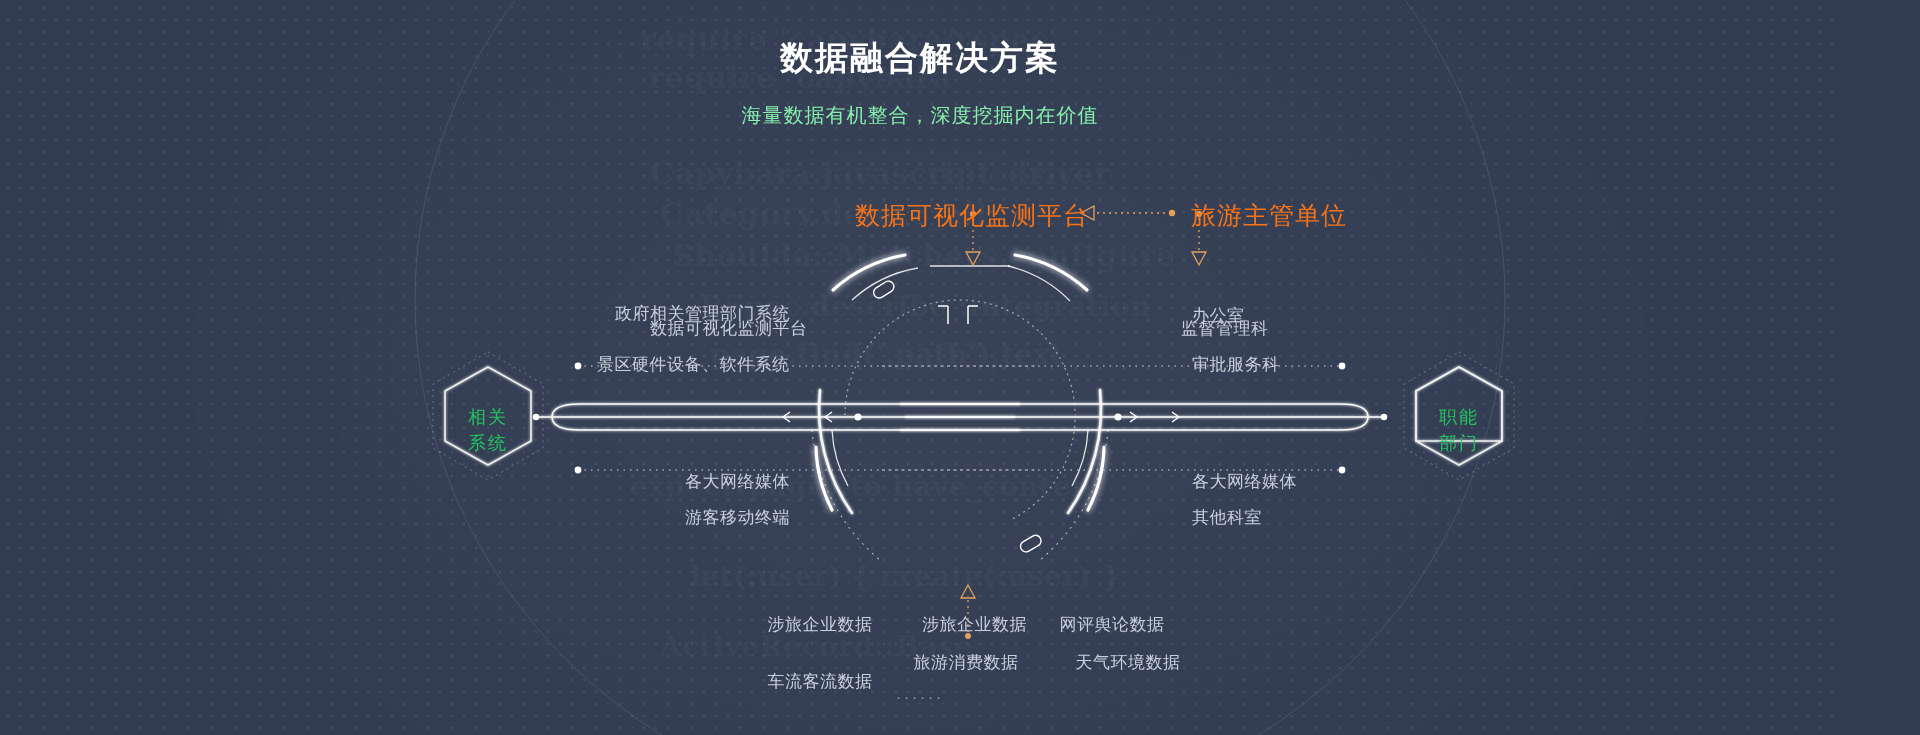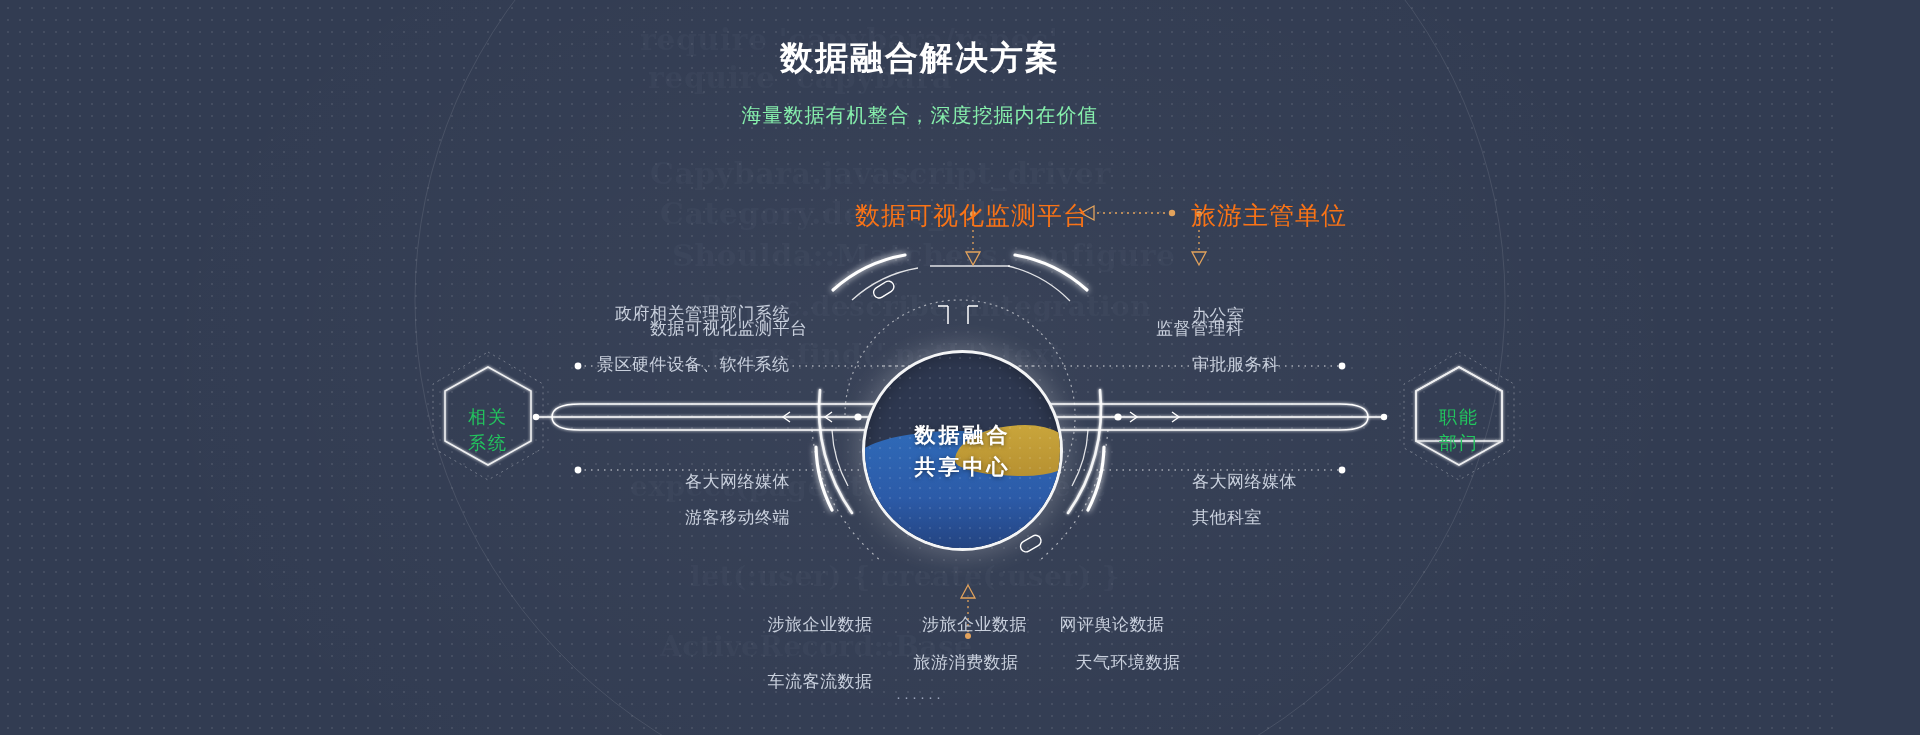--- a/index.html
+++ b/index.html
@@ -266,47 +266,38 @@
   <div class="olabel" id="lbl-platform" style="left: 855px;">数据可视化监测平台</div>
   <div class="olabel" id="lbl-authority">旅游主管单位</div>
 
   <div class="gitem l" style="left: 615px; top: 281px; margin-top: 21px;">政府相关管理部门系统</div>
   <div class="gitem l" style="left: 650px; top: 317px;">数据可视化监测平台</div>
   <div class="gitem l" style="left: 597px; top: 353px;">景区硬件设备、软件系统</div>
   <div class="gitem l" style="left: 685px; top: 470px;">各大网络媒体</div>
   <div class="gitem l" style="left: 685px; top: 506px;">游客移动终端</div>
 
   <div class="gitem r" style="left:1192px;top:271px;margin-top:33px;">办公室</div>
-  <div class="gitem r" style="left:1156px;top:317px;">监督管理科</div>
+  <div class="gitem r" style="left:1181px;top:317px;">监督管理科</div>
   <div class="gitem r" style="left:1192px;top:353px;">审批服务科</div>
   <div class="gitem r" style="left:1192px;top:470px;">各大网络媒体</div>
   <div class="gitem r" style="left:1192px;top:506px;">其他科室</div>
 
   <div class="hexwrap" id="hex-left">
     <div class="hextext">
       <span>相关</span>
       <span>系统</span>
     </div>
   </div>
   <div class="hexwrap" id="hex-right">
     <div class="hextext">
       <span>职能</span>
       <span>部门</span>
     </div>
   </div>
 
-  <div id="core">
-    <div class="water"></div>
-    <div class="gold"></div>
-    <div class="core-dots"></div>
-    <div class="coretext">
-      <span>数据融合</span>
-      <span>共享中心</span>
-    </div>
-  </div>
 
   <div class="ditem" style="left: 767.5px; top: 613px;">涉旅企业数据</div>
   <div class="ditem" style="left: 922px; top: 613px;">涉旅企业数据</div>
   <div class="ditem" style="left: 1059.5px; top: 613px;">网评舆论数据</div>
   <div class="ditem" style="left: 767.5px; top: 670px;">车流客流数据</div>
   <div class="ditem" style="left: 913.5px; top: 651px;">旅游消费数据</div>
   <div class="ditem" style="left: 1059.5px; top: 651px; margin-left: 16px;">天气环境数据</div>
   <div id="dots-more">······</div>
 
 </div>

